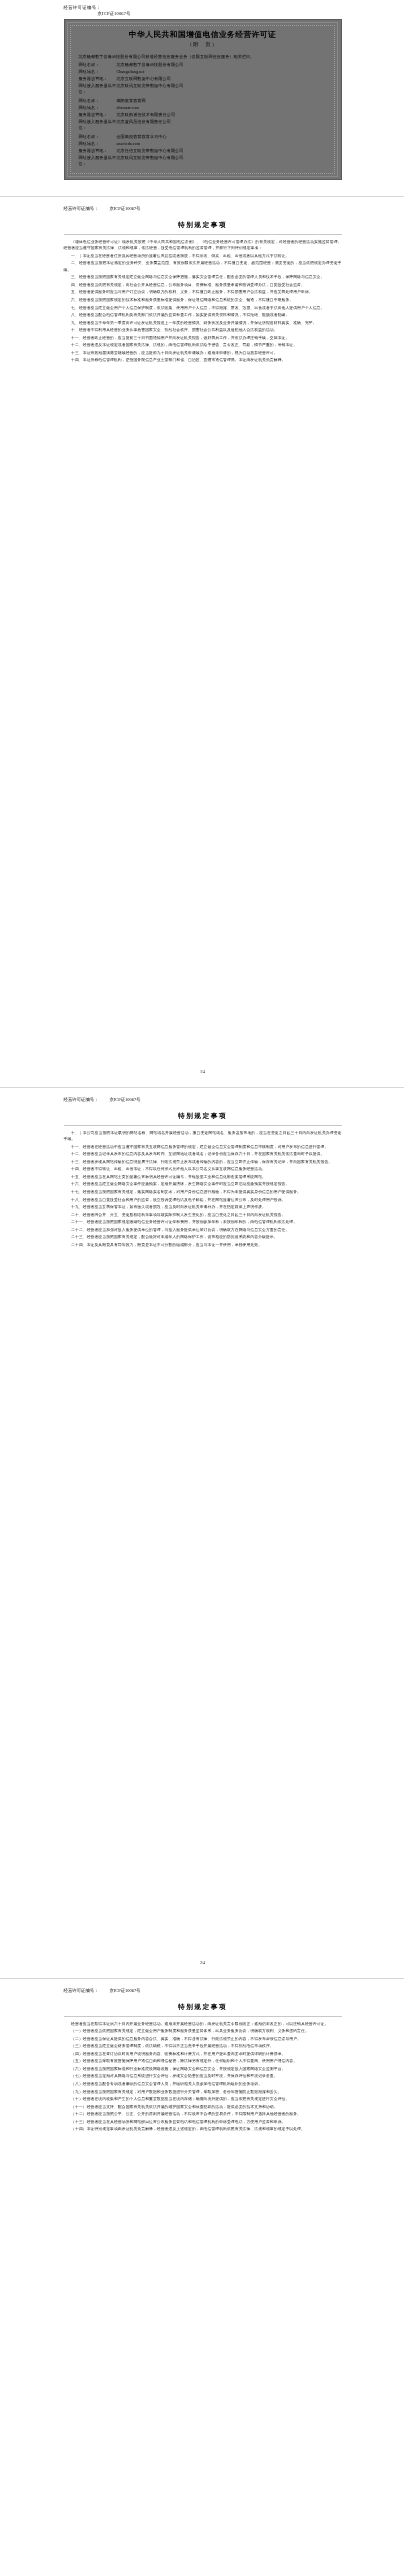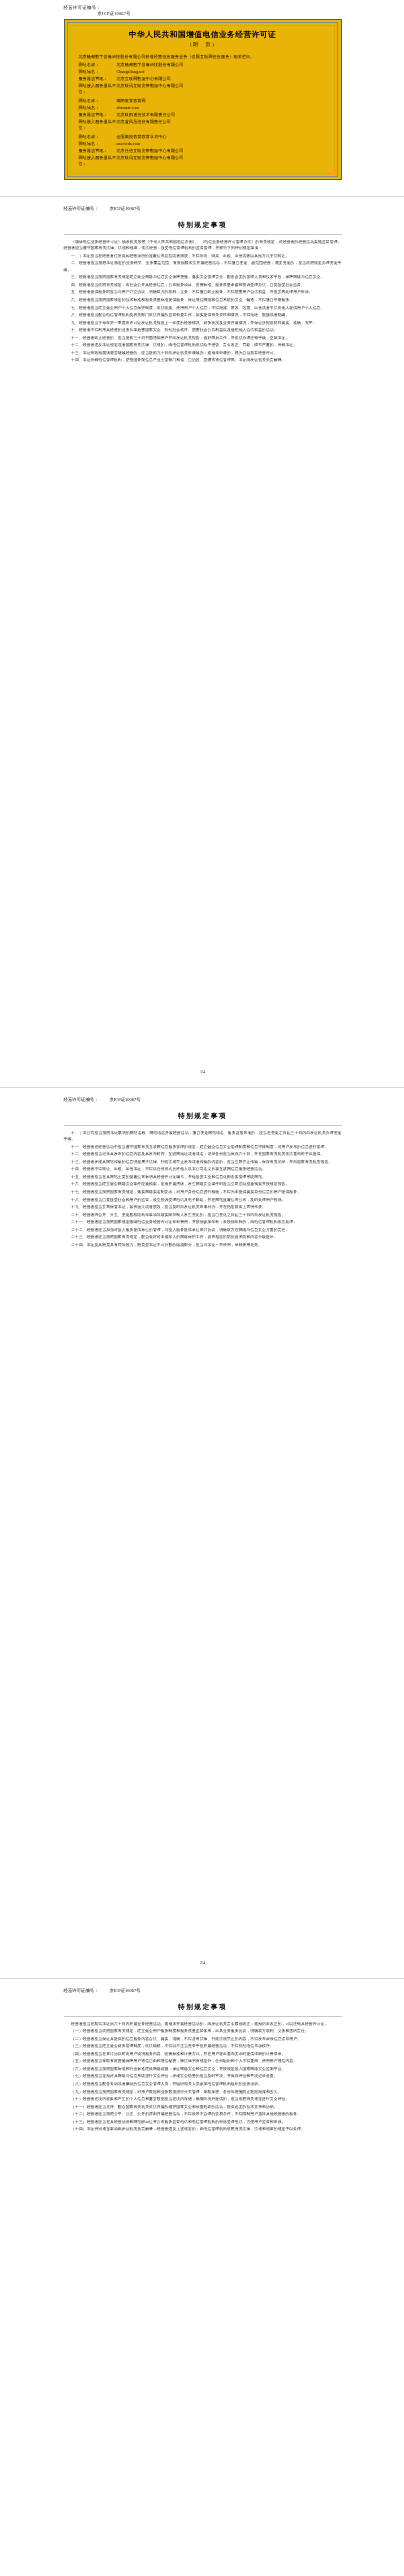--- a/index.html
+++ b/index.html
@@ -47,21 +47,21 @@
     top: 5.7px;
     font-size: 4.4px;
     letter-spacing: 0.2px;
   }
   .cert-frame {
     width: 278px;
     margin: 13.4px auto 0 auto;
     border: 1.5px double #5a5a5a;
     box-sizing: border-box;
     padding: 2.6px;
-    background: #eab308;
+    background: #737373;
   }
   .cert-frame-inner {
     border: 0.5px solid #8a8a8a;
     padding: 3.6px 3.1px;
     box-sizing: border-box;
     position: relative;
   }
   .cert-frame-inner::before {
     content: "";
     position: absolute;

